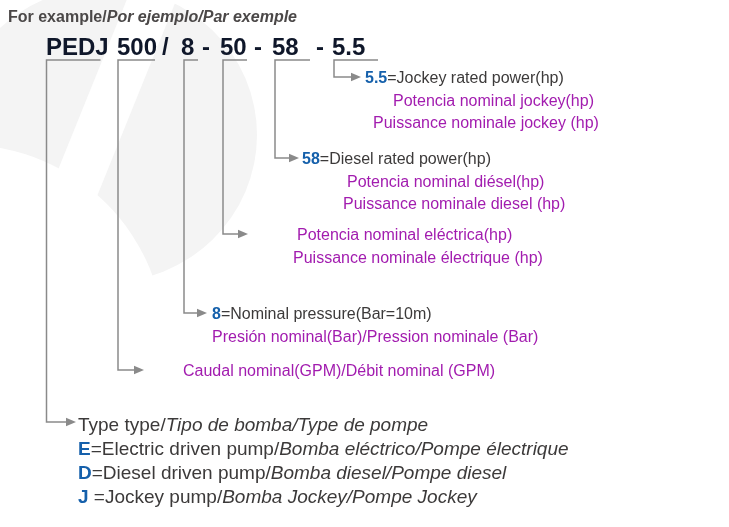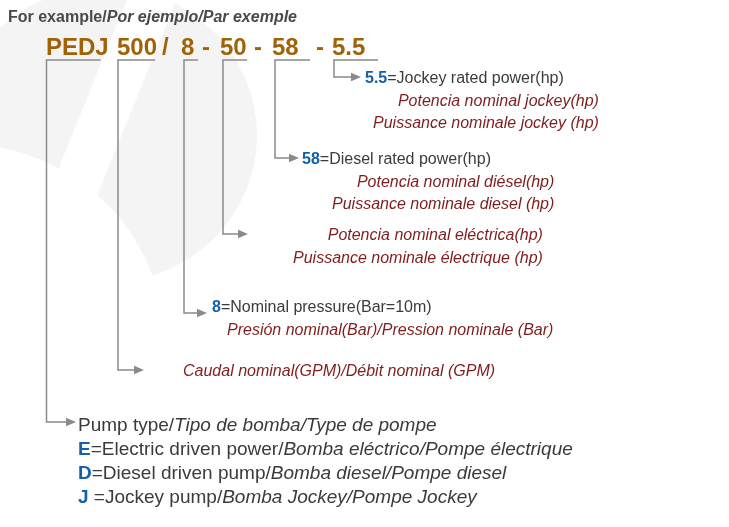--- a/index.html
+++ b/index.html
@@ -13,30 +13,30 @@
     padding-left:16px;
   }
   .watermark{position:absolute;left:0;top:0;z-index:0;}
   .header{
     position:absolute;left:8px;top:8px;z-index:2;
     font-size:16px;font-weight:bold;color:#4b4848;white-space:nowrap;
   }
   .header .it{font-style:italic;}
   .code-token{
     position:absolute;top:33px;z-index:2;
-    font-size:24px;font-weight:bold;color:#a16207;white-space:nowrap;
+    font-size:24px;font-weight:bold;color:#0f172a;white-space:nowrap;
   }
   .connectors{position:absolute;left:0;top:0;z-index:1;}
   .entry{
     position:absolute;z-index:2;
     font-size:16px;line-height:22.5px;white-space:nowrap;
   }
   .entry .value{color:#1560ab;font-weight:bold;}
   .entry .desc{color:#3c3a3a;}
-  .entry .trans{font-style:italic;color:#7f1d1d;text-align:right;}
+  .entry .trans{color:#a21caf;}
   .pump-block{
     position:absolute;left:78px;top:413px;z-index:2;
     font-size:19px;line-height:24px;white-space:nowrap;
   }
   .pump-block .it{font-style:italic;}
   .opt-letter{color:#1560ab;font-weight:bold;white-space:pre;}
 </style>
 </head>
 <body>
 
@@ -84,37 +84,37 @@
 
   <div class="entry" style="left:365px;top:67px">
     <div><span class="value">5.5</span><span class="desc">=Jockey rated power(hp)</span></div>
     <div class="trans" style="margin-left:28px">Potencia nominal jockey(hp)</div>
     <div class="trans" style="margin-left:8px">Puissance nominale jockey (hp)</div>
   </div>
 
   <div class="entry" style="left:302px;top:148px">
     <div><span class="value">58</span><span class="desc">=Diesel rated power(hp)</span></div>
     <div class="trans" style="margin-left:45px">Potencia nominal diésel(hp)</div>
-    <div class="trans" style="margin-left:30px">Puissance nominale diesel (hp)</div>
+    <div class="trans" style="margin-left:41px">Puissance nominale diesel (hp)</div>
   </div>
 
   <div class="entry" style="left:252px;top:224px">
     <div class="trans" style="margin-left:45px">Potencia nominal eléctrica(hp)</div>
     <div class="trans" style="margin-left:41px">Puissance nominale électrique (hp)</div>
   </div>
 
-  <div class="entry" style="left:212px;top:296px">
+  <div class="entry" style="left:212px;top:303px">
     <div><span class="value">8</span><span class="desc">=Nominal pressure(Bar=10m)</span></div>
-    <div class="trans" style="margin-left:15px">Presión nominal(Bar)/Pression nominale (Bar)</div>
+    <div class="trans" style="">Presión nominal(Bar)/Pression nominale (Bar)</div>
   </div>
 
   <div class="entry" style="left:147px;top:360px">
     <div class="trans" style="margin-left:36px">Caudal nominal(GPM)/Débit nominal (GPM)</div>
   </div>
 
   <div class="pump-block">
-    <div><span>Pump type/</span><span class="it">Tipo de bomba/Type de pompe</span></div>
-    <div><span class="opt-letter">E</span><span>=Electric driven power/</span><span class="it">Bomba eléctrico/Pompe électrique</span></div>
+    <div><span>Type type/</span><span class="it">Tipo de bomba/Type de pompe</span></div>
+    <div><span class="opt-letter">E</span><span>=Electric driven pump/</span><span class="it">Bomba eléctrico/Pompe électrique</span></div>
     <div><span class="opt-letter">D</span><span>=Diesel driven pump/</span><span class="it">Bomba diesel/Pompe diesel</span></div>
     <div><span class="opt-letter">J </span><span>=Jockey pump/</span><span class="it">Bomba Jockey/Pompe Jockey</span></div>
   </div>
 
 </div>
 
 </body></html>

